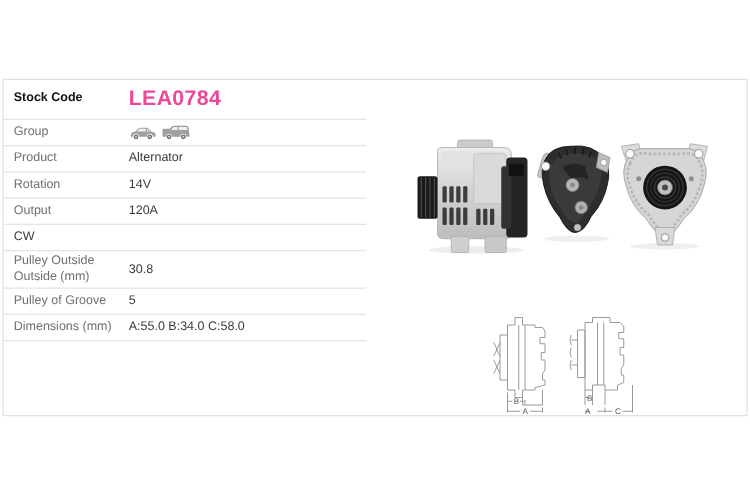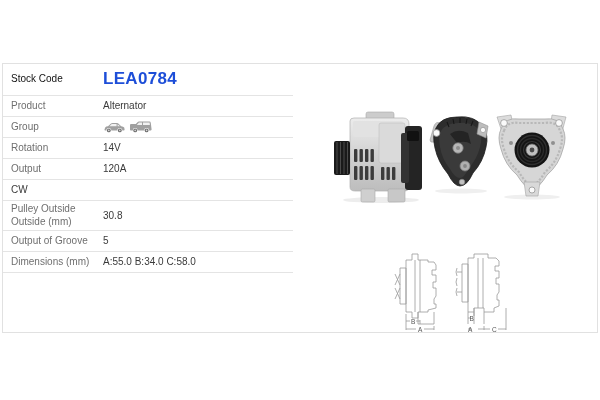--- a/index.html
+++ b/index.html
@@ -9,22 +9,22 @@
   .product-card{position:absolute;left:2px;top:63px;width:596px;height:270px;
     border:1px solid #e1e1e1;background:#ffffff;box-sizing:border-box;}
 
   
   .spec-table{position:absolute;left:0;top:0;width:290px;}
   .spec-row{display:flex;align-items:center;min-height:21px;box-sizing:border-box;
     border-bottom:1px solid #e4e4e4;padding:2px 4px 2px 8px;}
   .spec-label{flex:none;width:92px;font-size:10px;line-height:1.25;color:#6f6f6f;}
   .spec-value{font-size:10px;line-height:1.2;color:#3a3a3a;display:flex;align-items:center;gap:3px;}
   .spec-row.stock{height:32px;}
-  .spec-row.stock .spec-label{font-weight:400;color:#111111;}
-  .spec-row.stock .spec-value{font-size:17px;font-weight:700;color:#1d4ed8;letter-spacing:.3px;}
+  .spec-row.stock .spec-label{font-weight:700;color:#111111;}
+  .spec-row.stock .spec-value{font-size:17px;font-weight:700;color:#ec4899;letter-spacing:.3px;}
   .veh-icon{display:inline-block;}
 
   
   .photo{position:absolute;}
   .photo-side{left:330px;top:47px;}
   .photo-rear{left:424px;top:50px;}
   .photo-front{left:491px;top:48px;}
 
   
   .diagram{position:absolute;}
@@ -34,24 +34,20 @@
 </style>
 </head>
 <body>
 
 <div class="product-card">
 
   <div class="spec-table">
       <div class="spec-row stock">
         <div class="spec-label">Stock Code</div>
         <div class="spec-value">LEA0784</div>
-      </div>
-      <div class="spec-row">
-        <div class="spec-label">Product</div>
-        <div class="spec-value">Alternator</div>
       </div>
       <div class="spec-row">
         <div class="spec-label">Group</div>
         <div class="spec-value">
     <svg class="veh-icon" width="23" height="11" viewBox="0 0 23 11">
       <path d="M1.5,7.5 L2.2,5.4 Q3,4.4 5,4.3 L8,1.6 Q8.6,1.1 9.6,1.1 L14,1.1 Q15,1.1 15.6,1.7 L18.2,4.3 Q20.4,4.5 21.2,5.6 L21.6,7.4 Q21.7,8.4 20.6,8.4 L19.3,8.4 A2.5,2.5 0 0,0 14.3,8.4 L8.3,8.4 A2.5,2.5 0 0,0 3.3,8.4 L2.3,8.4 Q1.3,8.4 1.5,7.5 Z" fill="#a0a0a0"></path>
       <path d="M8.7,2 L13.6,2 L13.6,4.2 L6.4,4.2 Z M14.6,2.2 L17,4.2 L14.6,4.2 Z" fill="#ffffff" opacity="0.85"></path>
       <circle cx="5.8" cy="8.4" r="1.9" fill="#6f6f6f"></circle>
             <circle cx="5.8" cy="8.4" r="0.8" fill="#d9d9d9"></circle>
       <circle cx="16.8" cy="8.4" r="1.9" fill="#6f6f6f"></circle>
@@ -62,36 +58,40 @@
       <path d="M1,8.8 L1,4 Q1,3 2,3 L6.8,3 L8.8,0.9 Q9.1,0.6 9.8,0.6 L20.4,0.6 Q21.6,0.6 21.8,2 L22.6,8.6 Q22.7,9.4 21.8,9.4 L20,9.4 A2.4,2.4 0 0,0 15.2,9.4 L8.6,9.4 A2.4,2.4 0 0,0 3.8,9.4 L1.8,9.4 Q1,9.4 1,8.8 Z" fill="#a0a0a0"></path>
       <path d="M9.9,1.6 L13,1.6 L13,4 L7.8,4 Z M14,1.6 L20.6,1.6 L20.9,4 L14,4 Z" fill="#ffffff" opacity="0.85"></path>
       <circle cx="6.2" cy="9.4" r="1.9" fill="#6f6f6f"></circle>
             <circle cx="6.2" cy="9.4" r="0.8" fill="#d9d9d9"></circle>
       <circle cx="17.6" cy="9.4" r="1.9" fill="#6f6f6f"></circle>
             <circle cx="17.6" cy="9.4" r="0.8" fill="#d9d9d9"></circle>
     </svg>
   </div>
       </div>
       <div class="spec-row">
+        <div class="spec-label">Product</div>
+        <div class="spec-value">Alternator</div>
+      </div>
+      <div class="spec-row">
         <div class="spec-label">Rotation</div>
         <div class="spec-value">14V</div>
       </div>
       <div class="spec-row">
         <div class="spec-label">Output</div>
         <div class="spec-value">120A</div>
       </div>
       <div class="spec-row">
         <div class="spec-value">CW</div>
       </div>
       <div class="spec-row">
         <div class="spec-label">Pulley Outside Outside (mm)</div>
         <div class="spec-value">30.8</div>
       </div>
       <div class="spec-row">
-        <div class="spec-label">Output of Groove</div>
+        <div class="spec-label">Pulley of Groove</div>
         <div class="spec-value">5</div>
       </div>
       <div class="spec-row">
         <div class="spec-label">Dimensions (mm)</div>
         <div class="spec-value">A:55.0 B:34.0 C:58.0</div>
       </div>
     </div>
 
   <svg class="photo photo-side" width="90" height="92" viewBox="0 0 90 92">
     <defs>

